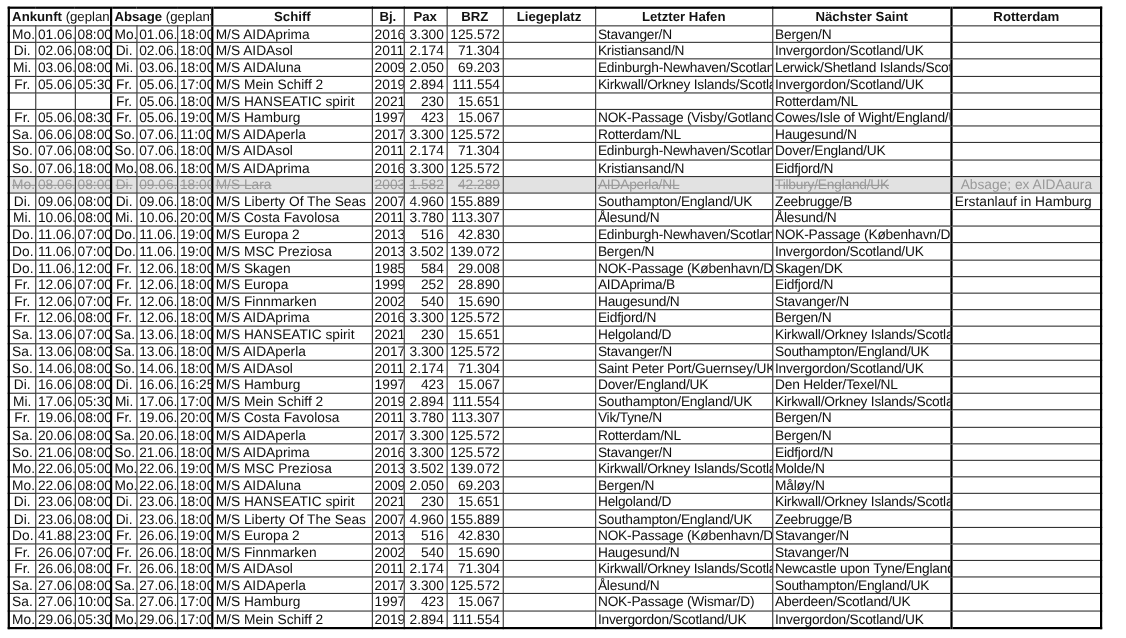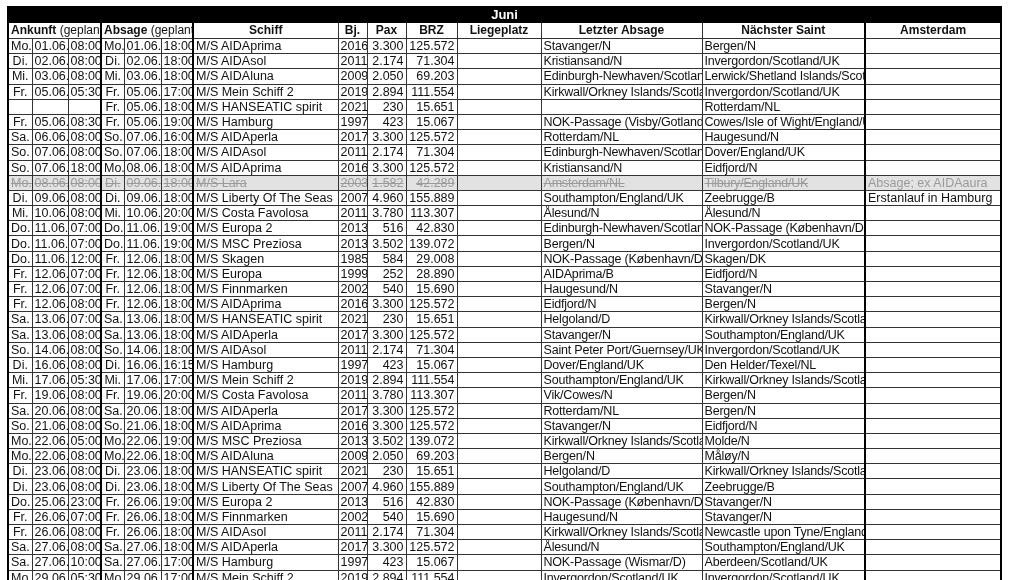--- a/index.html
+++ b/index.html
@@ -14,21 +14,21 @@
   #sched tr.head th { font-size: 12px; font-weight: bold; height: 15px; line-height: 15px;
            text-align: center; }
   #sched tr.head th .light { font-weight: normal; }
   td.c { text-align: center; }
   td.r { text-align: right; }
   td.l { text-align: left; }
   td.port { font-size: 10.5px; letter-spacing: -0.2px; }
   td.rem { font-size: 10.5px; }
   .bl { border-left: 2px solid #000 !important; }
   tr.cancel td { background: #e2e2e2; color: #9a9a9a; text-decoration: line-through; }
-  tr.cancel td.rem { text-decoration: none; }
+  tr.cancel td.rem { text-decoration: none; text-align: center; }
 </style>
 </head>
 <body>
 
 <table id="sched">
   <colgroup>
     <col style="width:24px">
       <col style="width:36px">
       <col style="width:33px">
     <col style="width:23px">
@@ -37,34 +37,31 @@
     <col style="width:145px">
       <col style="width:29px">
       <col style="width:39px">
     <col style="width:51px">
       <col style="width:84px">
       <col style="width:161px">
     <col style="width:163px">
       <col style="width:136px">
   </colgroup>
   <thead>
-    <tr class="title">
-      <th colspan="14">Juni</th>
-    </tr>
     <tr class="head">
       <th colspan="3"><span>Ankunft</span><span class="light"> (geplant)</span></th>
       <th colspan="3" class="bl"><span>Absage</span><span class="light"> (geplant)</span></th>
       <th class="bl">Schiff</th>
       <th>Bj.</th>
       <th>Pax</th>
       <th>BRZ</th>
       <th>Liegeplatz</th>
-      <th>Letzter Absage</th>
+      <th>Letzter Hafen</th>
       <th>Nächster Saint</th>
-      <th class="bl">Amsterdam</th>
+      <th class="bl">Rotterdam</th>
     </tr>
   </thead>
   <tbody id="rows">
       <tr>
         <td class="c">Mo.</td>
         <td class="c">01.06.</td>
         <td class="r">08:00</td>
         <td class="c bl">Mo.</td>
         <td class="c">01.06.</td>
         <td class="r">18:00</td>
@@ -156,21 +153,21 @@
         <td class="l port">NOK-Passage (Visby/Gotland/S)</td>
         <td class="l port">Cowes/Isle of Wight/England/UK</td>
         <td class="l rem bl"></td>
       </tr>
       <tr>
         <td class="c">Sa.</td>
         <td class="c">06.06.</td>
         <td class="r">08:00</td>
         <td class="c bl">So.</td>
         <td class="c">07.06.</td>
-        <td class="r">16:00</td>
+        <td class="r">11:00</td>
         <td class="l bl">M/S AIDAperla</td>
         <td class="c">2017</td>
         <td class="r">3.300</td>
         <td class="r">125.572</td>
         <td class="l"></td>
         <td class="l port">Rotterdam/NL</td>
         <td class="l port">Haugesund/N</td>
         <td class="l rem bl"></td>
       </tr>
       <tr>
@@ -210,21 +207,21 @@
         <td class="c">08.06.</td>
         <td class="r">08:00</td>
         <td class="c bl">Di.</td>
         <td class="c">09.06.</td>
         <td class="r">18:00</td>
         <td class="l bl">M/S Lara</td>
         <td class="c">2003</td>
         <td class="r">1.582</td>
         <td class="r">42.289</td>
         <td class="l"></td>
-        <td class="l port">Amsterdam/NL</td>
+        <td class="l port">AIDAperla/NL</td>
         <td class="l port">Tilbury/England/UK</td>
         <td class="l rem bl">Absage; ex AIDAaura</td>
       </tr>
       <tr>
         <td class="c">Di.</td>
         <td class="c">09.06.</td>
         <td class="r">08:00</td>
         <td class="c bl">Di.</td>
         <td class="c">09.06.</td>
         <td class="r">18:00</td>
@@ -396,21 +393,21 @@
         <td class="l port">Saint Peter Port/Guernsey/UK</td>
         <td class="l port">Invergordon/Scotland/UK</td>
         <td class="l rem bl"></td>
       </tr>
       <tr>
         <td class="c">Di.</td>
         <td class="c">16.06.</td>
         <td class="r">08:00</td>
         <td class="c bl">Di.</td>
         <td class="c">16.06.</td>
-        <td class="r">16:15</td>
+        <td class="r">16:25</td>
         <td class="l bl">M/S Hamburg</td>
         <td class="c">1997</td>
         <td class="r">423</td>
         <td class="r">15.067</td>
         <td class="l"></td>
         <td class="l port">Dover/England/UK</td>
         <td class="l port">Den Helder/Texel/NL</td>
         <td class="l rem bl"></td>
       </tr>
       <tr>
@@ -434,21 +431,21 @@
         <td class="c">19.06.</td>
         <td class="r">08:00</td>
         <td class="c bl">Fr.</td>
         <td class="c">19.06.</td>
         <td class="r">20:00</td>
         <td class="l bl">M/S Costa Favolosa</td>
         <td class="c">2011</td>
         <td class="r">3.780</td>
         <td class="r">113.307</td>
         <td class="l"></td>
-        <td class="l port">Vik/Cowes/N</td>
+        <td class="l port">Vik/Tyne/N</td>
         <td class="l port">Bergen/N</td>
         <td class="l rem bl"></td>
       </tr>
       <tr>
         <td class="c">Sa.</td>
         <td class="c">20.06.</td>
         <td class="r">08:00</td>
         <td class="c bl">Sa.</td>
         <td class="c">20.06.</td>
         <td class="r">18:00</td>
@@ -536,21 +533,21 @@
         <td class="c">2007</td>
         <td class="r">4.960</td>
         <td class="r">155.889</td>
         <td class="l"></td>
         <td class="l port">Southampton/England/UK</td>
         <td class="l port">Zeebrugge/B</td>
         <td class="l rem bl"></td>
       </tr>
       <tr>
         <td class="c">Do.</td>
-        <td class="c">25.06.</td>
+        <td class="c">41.88.</td>
         <td class="r">23:00</td>
         <td class="c bl">Fr.</td>
         <td class="c">26.06.</td>
         <td class="r">19:00</td>
         <td class="l bl">M/S Europa 2</td>
         <td class="c">2013</td>
         <td class="r">516</td>
         <td class="r">42.830</td>
         <td class="l"></td>
         <td class="l port">NOK-Passage (København/DK)</td>

